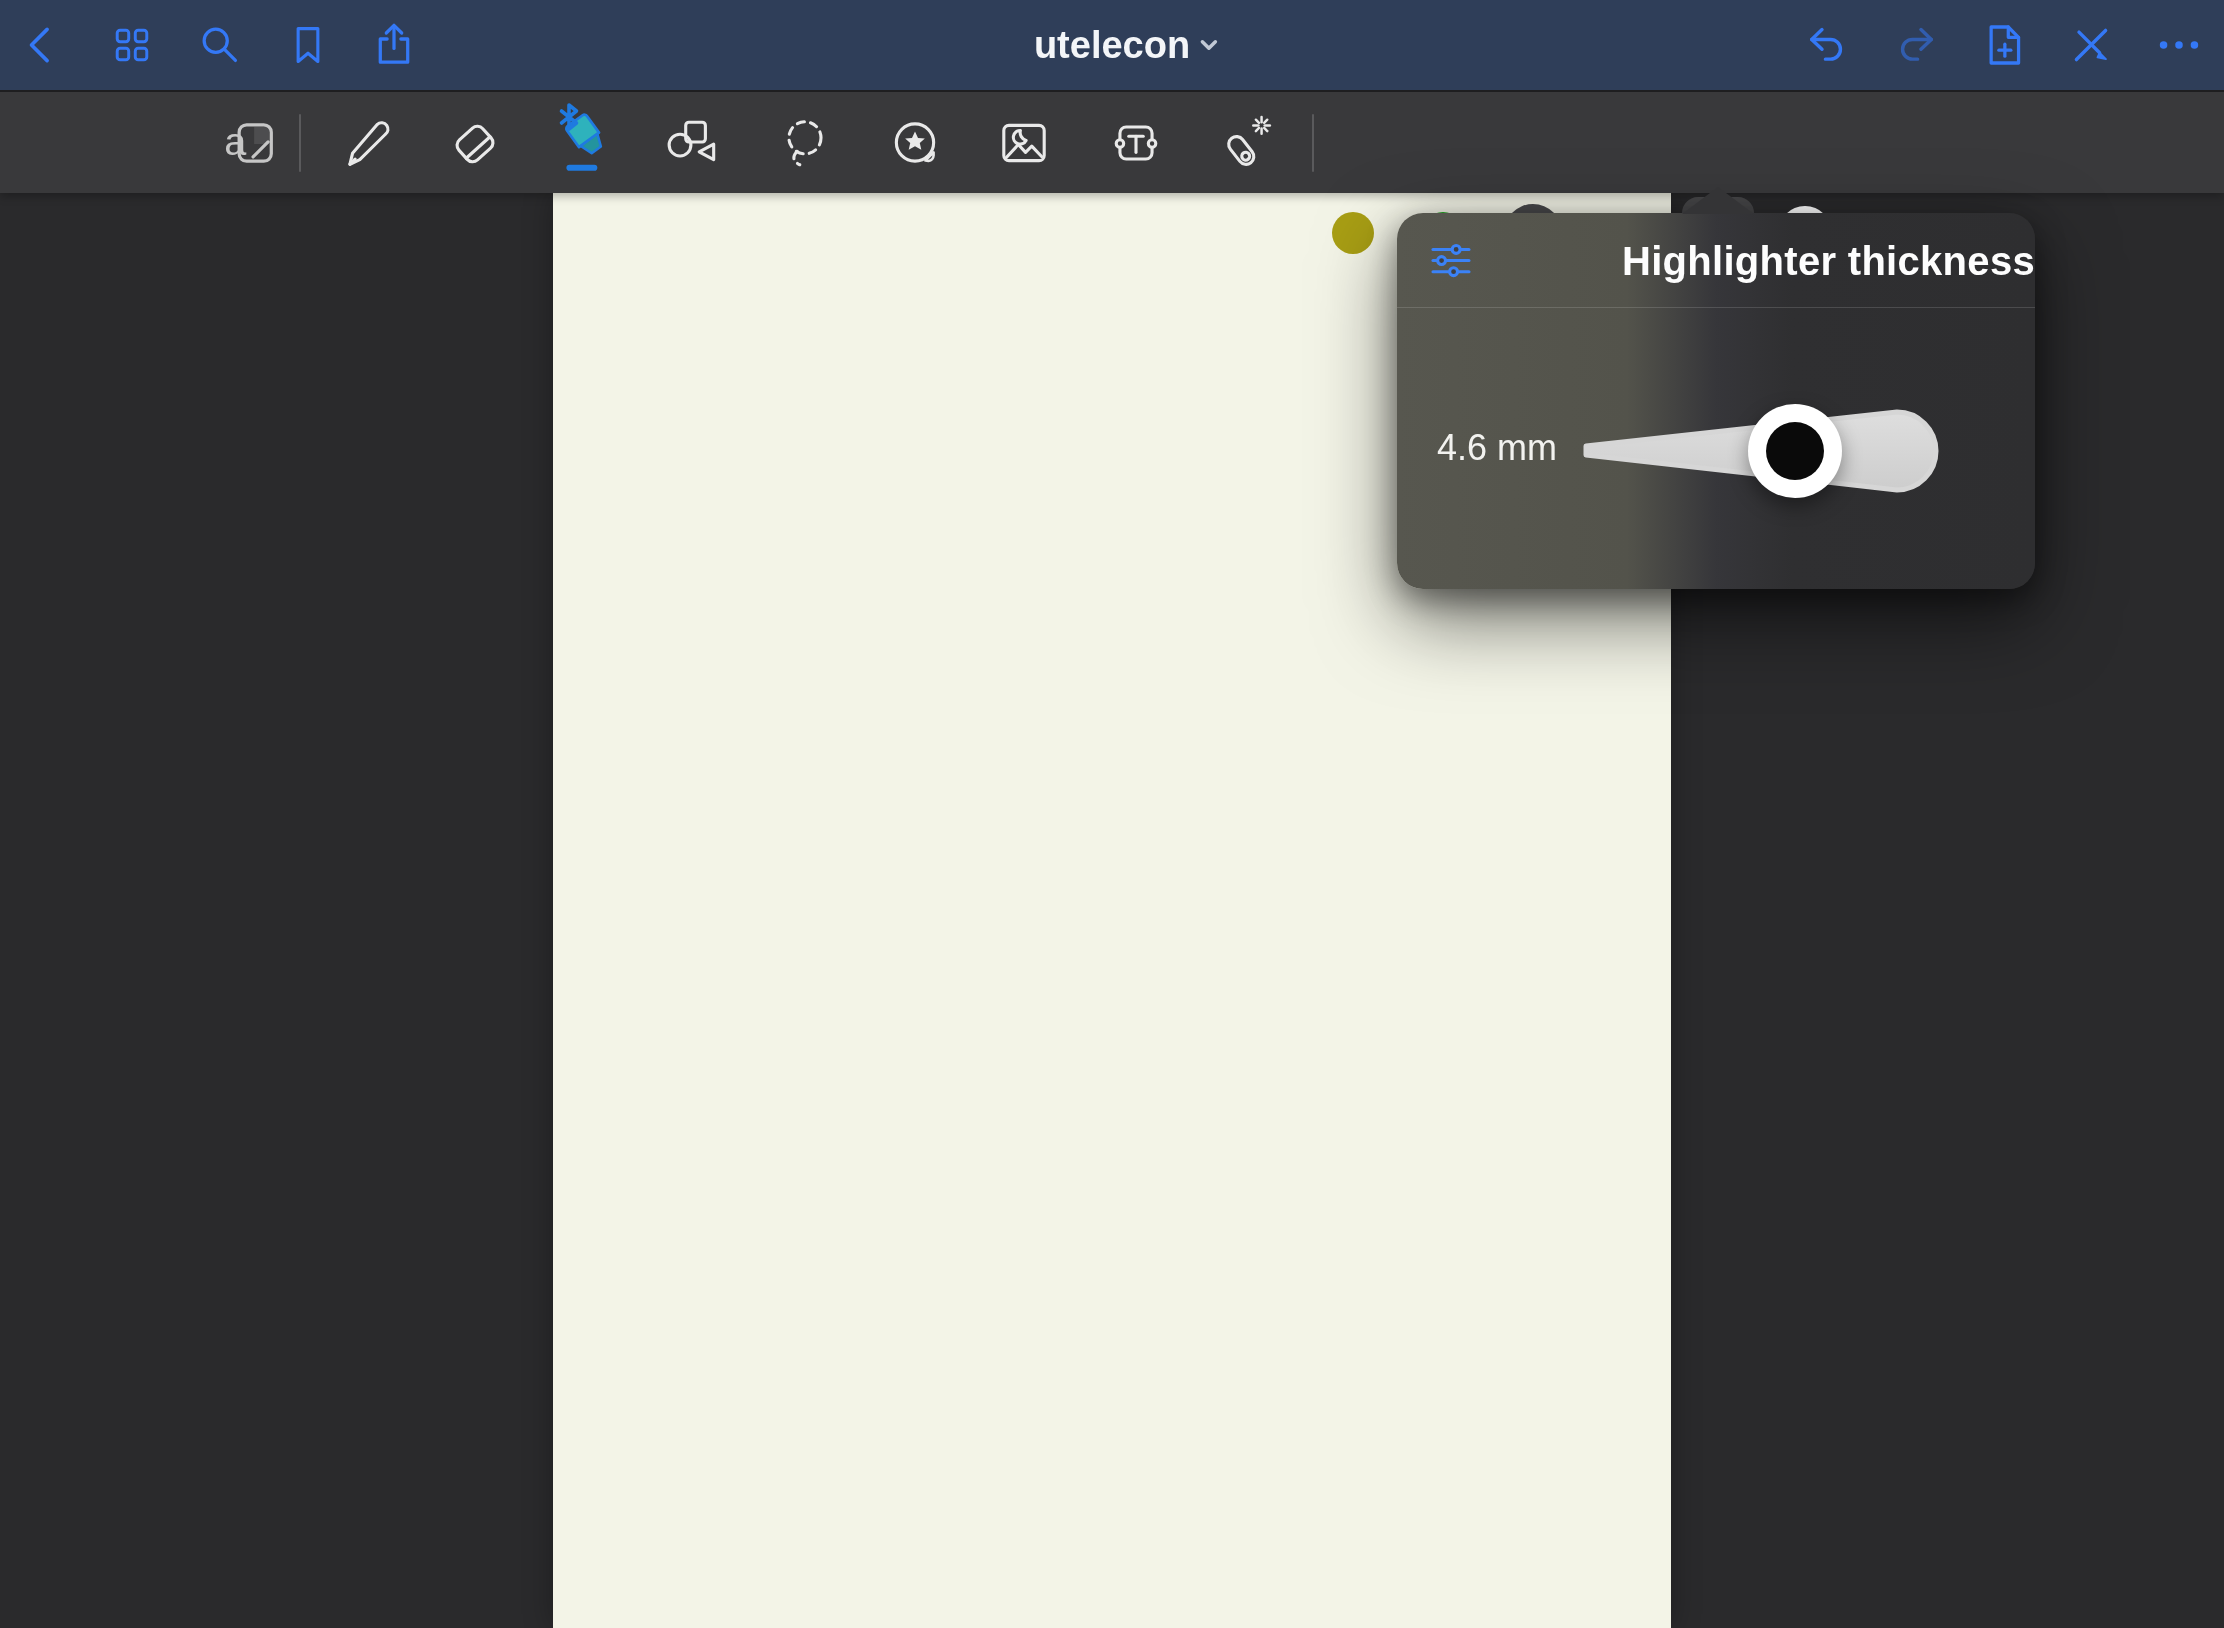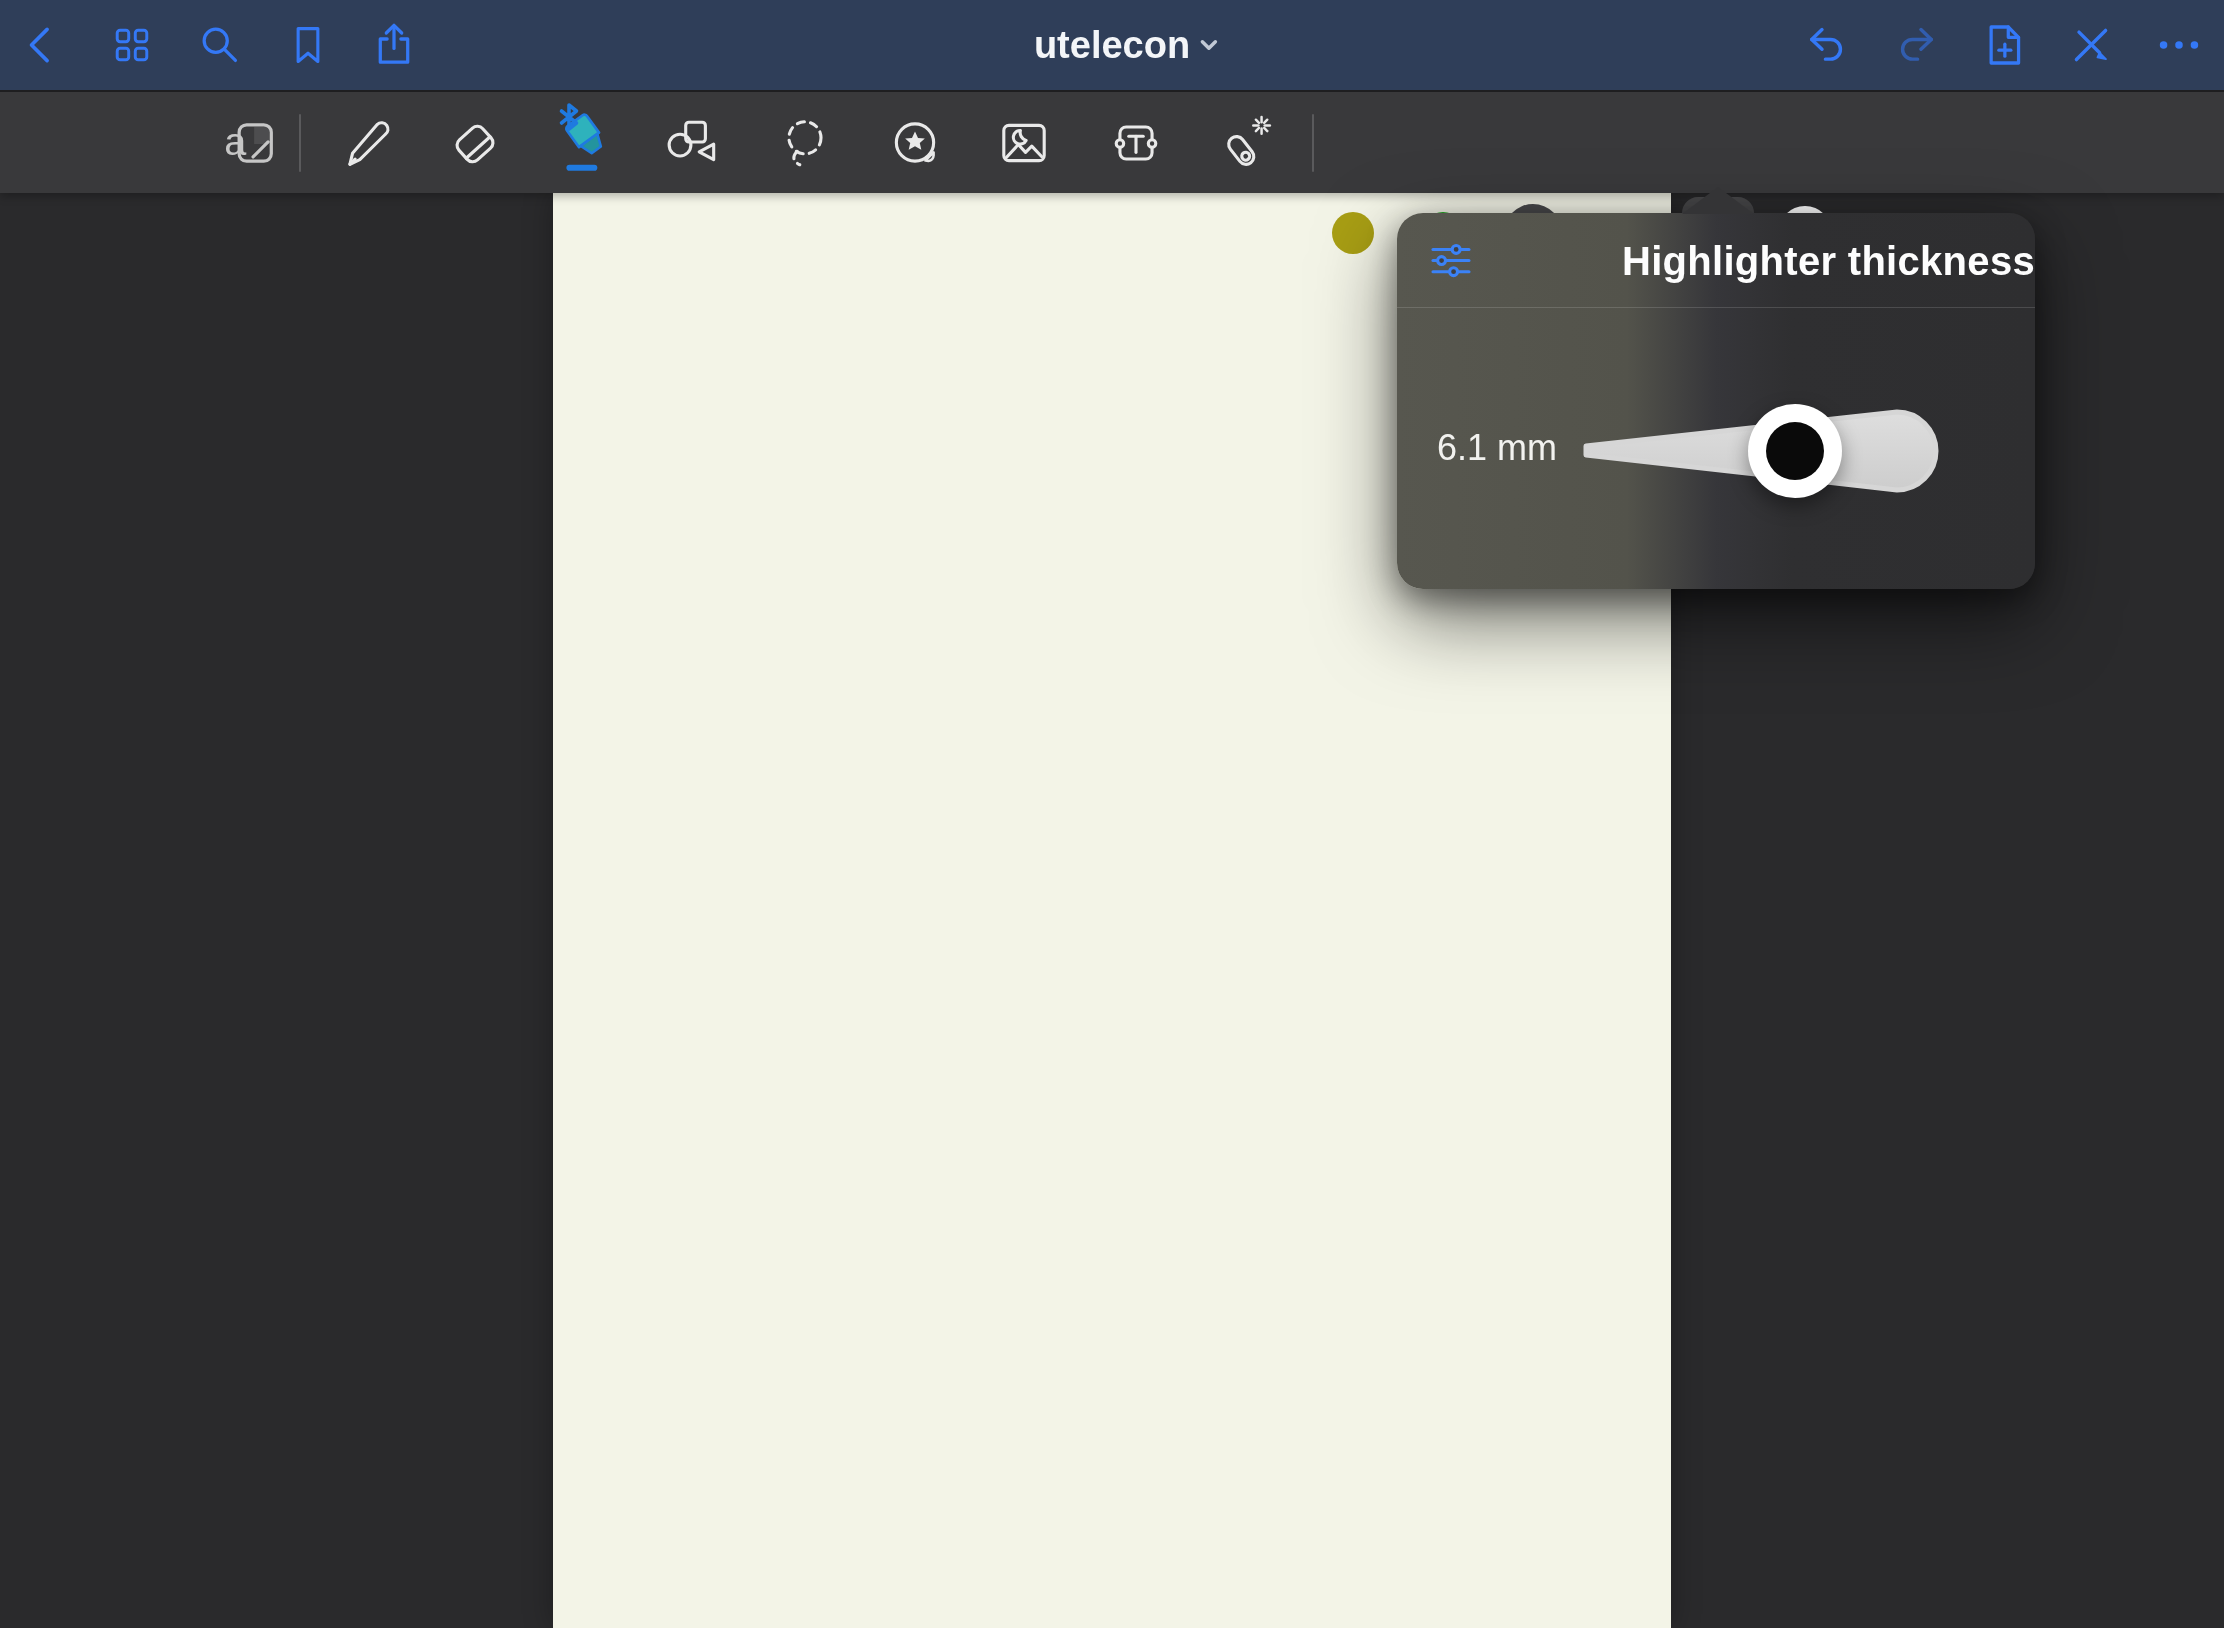--- a/index.html
+++ b/index.html
@@ -280,21 +280,21 @@
             <line x1="7" y1="40.5" x2="49" y2="40.5"></line>
           <circle cx="34" cy="14.5" r="4.6" fill="#3f3f41"></circle>
             <circle cx="17" cy="27.5" r="4.6" fill="#3f3f41"></circle>
             <circle cx="31" cy="40.5" r="4.6" fill="#3f3f41"></circle>
         </svg>
       </span>
       <div class="pop-title">Highlighter thickness</div>
     </div>
     <div class="pop-divider"></div>
 
-    <div class="pop-value">6.1 mm</div>
+    <div class="pop-value">4.6 mm</div>
 
     <svg class="wedge" width="360" height="92" viewBox="0 0 360 92">
       <defs>
         <linearGradient id="wedgeGrad" x1="0" y1="0" x2="0" y2="1">
           <stop offset="0" stop-color="#dedede"></stop>
             <stop offset="1" stop-color="#cdcdcd"></stop>
         </linearGradient>
       </defs>
       <path d="M6 41 L317 7 A37.5 37.5 0 0 1 317 85 L6 50 Z" fill="url(#wedgeGrad)" stroke="#d6d6d6" stroke-width="5" stroke-linejoin="round"></path>
     </svg>

